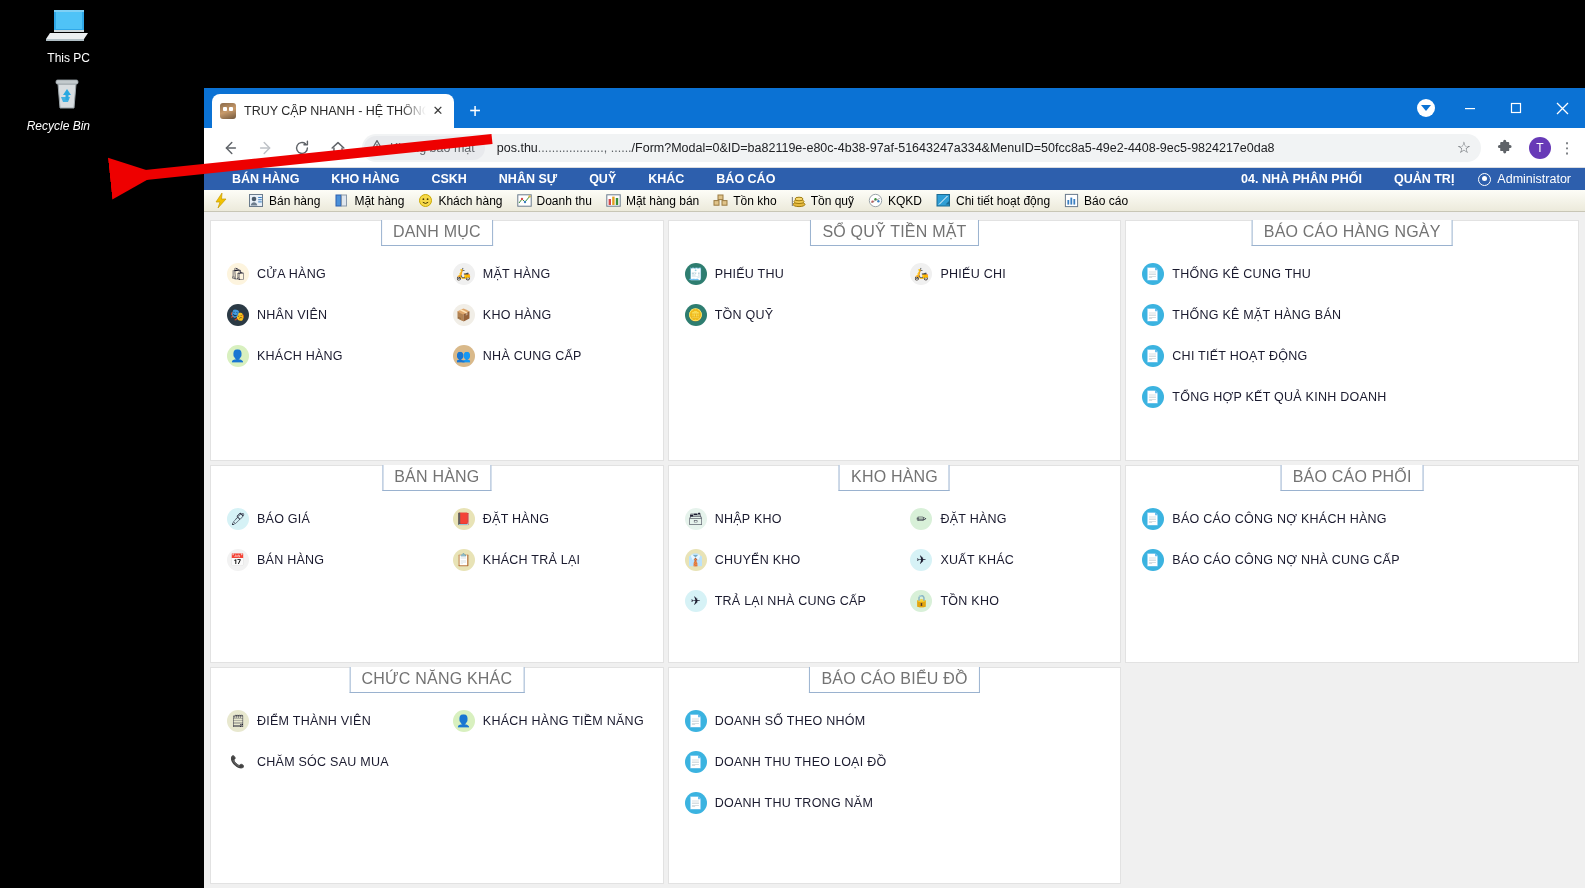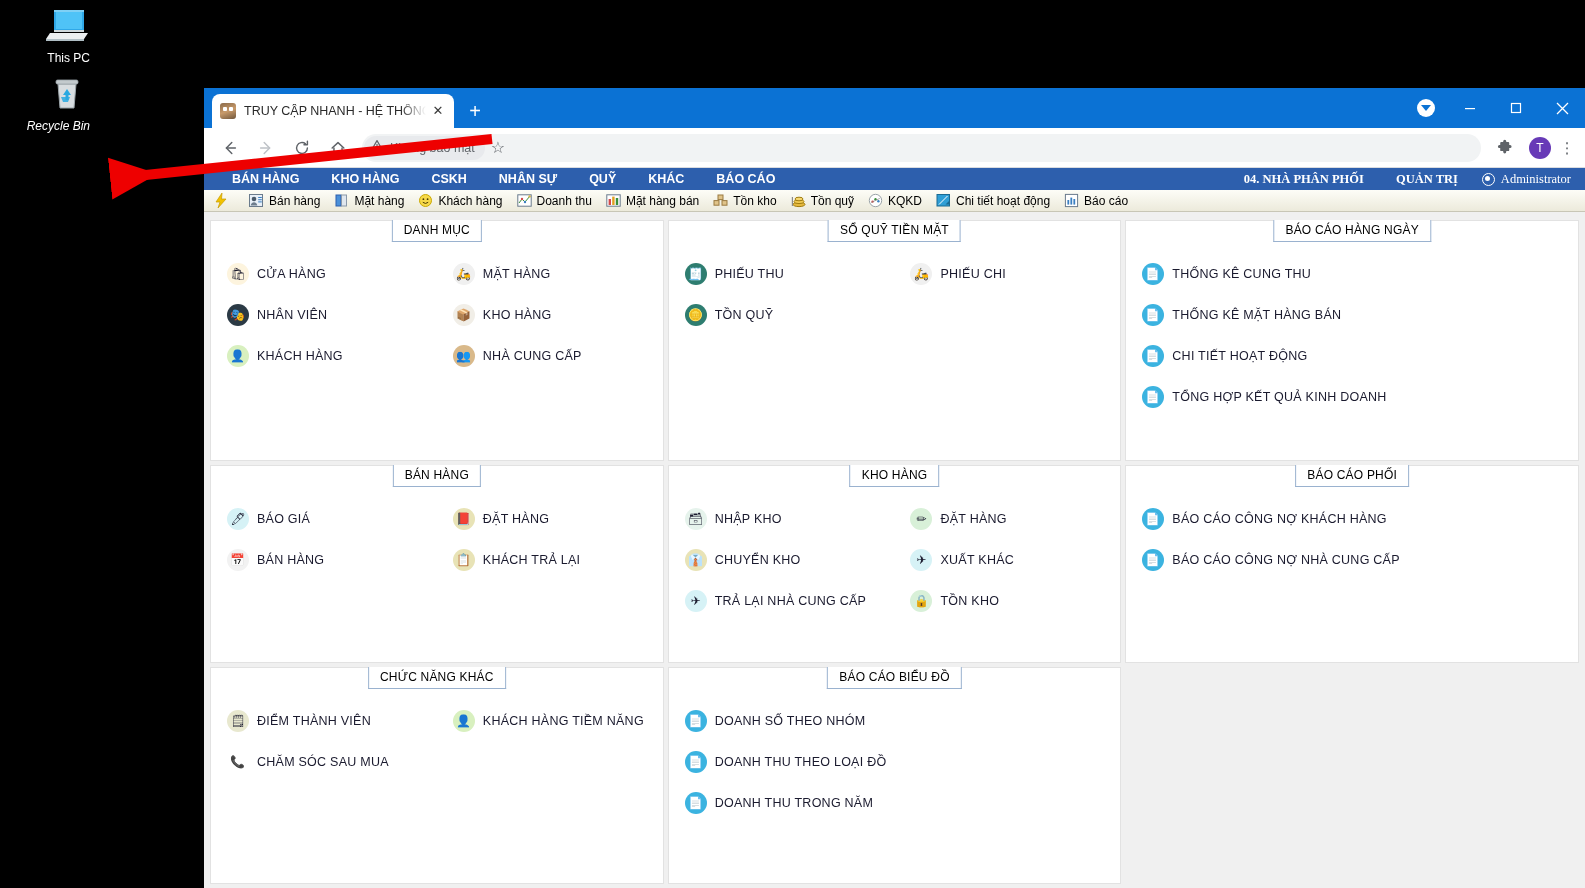--- a/index.html
+++ b/index.html
@@ -120,21 +120,21 @@
     height: 22px; background: #2d5fad;
     display: flex; align-items: center; position: relative;
     padding-left: 12px;
   }
   #app-menubar .menu-item {
     color: #ffffff; font-size: 12.5px; font-weight: bold;
     padding: 0 16px; line-height: 22px; cursor: pointer; white-space: nowrap;
   }
   #app-menubar .right-group {
     position: absolute; right: 6px; top: 0; height: 22px;
-    display: flex; align-items: center; font-family: Liberation Serif, serif;
+    display: flex; align-items: center;
   }
   #app-menubar .right-group .menu-item { font-weight: normal; }
   #app-menubar .right-group .bold { font-weight: bold; }
   #user-chip { display: flex; align-items: center; padding: 0 8px; color: #fff; font-size: 12.5px; cursor: pointer; }
   #user-chip .user-ico {
     width: 13px; height: 13px; border-radius: 50%; border: 1.4px solid #ffffff;
     margin-right: 6px; position: relative;
   }
   #user-chip .user-ico::after {
     content: ""; position: absolute; left: 2.6px; top: 2px;
@@ -167,21 +167,21 @@
   }
   .panel {
     background: #ffffff;
     border: 1px solid #e2e2e2;
     position: relative;
     margin-bottom: 4px;
   }
   .panel-title {
     position: absolute; top: -1px; left: 50%; transform: translateX(-50%);
     background: #ffffff; border: 1px solid #9ab2cf; border-top: none;
-    padding: 3px 11px 4px 11px; font-size: 12px; color: #000000;
+    padding: 3px 11px 4px 11px; font-size: 16px; color: #737373;
     white-space: nowrap; letter-spacing: 0.2px;
   }
   .panel-body { padding: 32px 0 0 0; }
   .row2 { display: flex; }
   .cell {
     width: 50%; display: flex; align-items: center;
     padding: 0 0 0 16px; height: 41px;
     font-size: 12.5px; color: #1a1a2e; cursor: pointer; white-space: nowrap;
   }
   .cell.full { width: 100%; }
@@ -287,20 +287,23 @@
       <div id="security-chip">
         <span class="warn-tri">
           <svg width="14" height="14" viewBox="0 0 14 14">
               <path d="M7 1.6 L13 12 H1 Z" fill="none" stroke="#5f6368" stroke-width="1.2" stroke-linejoin="round"></path>
               <rect x="6.4" y="5" width="1.2" height="4" fill="#5f6368"></rect>
               <rect x="6.4" y="9.6" width="1.2" height="1.2" fill="#5f6368"></rect>
             </svg>
         </span>
         <span class="chip-text">Không bảo mật</span>
       </div>
+      <div id="url-text">
+        <span>pos.thu</span><span class="dim">..................., ......</span><span>/Form?Modal=0&amp;ID=ba82119e-e80c-4b38-97af-51643247a334&amp;MenuID=50fcc8a5-49e2-4408-9ec5-9824217e0da8</span>
+      </div>
       <span class="omni-icon">☆</span>
     </div>
 
     <div class="nav-btn">
       <svg width="18" height="18" viewBox="0 0 20 20">
           <path d="M8 2.5a1.7 1.7 0 0 1 3.4 0v.9h2.3c.6 0 1 .4 1 1v2.3h.9a1.7 1.7 0 0 1 0 3.4h-.9v2.3c0 .6-.4 1-1 1h-2.3v.9a1.7 1.7 0 0 1-3.4 0v-.9H5.7c-.6 0-1-.4-1-1v-2.3h-.9a1.7 1.7 0 0 1 0-3.4h.9V4.4c0-.6.4-1 1-1H8z" fill="#5f6368"></path>
         </svg>
     </div>
     <div id="avatar-btn">T</div>
     <div id="menu-btn">⋮</div>

